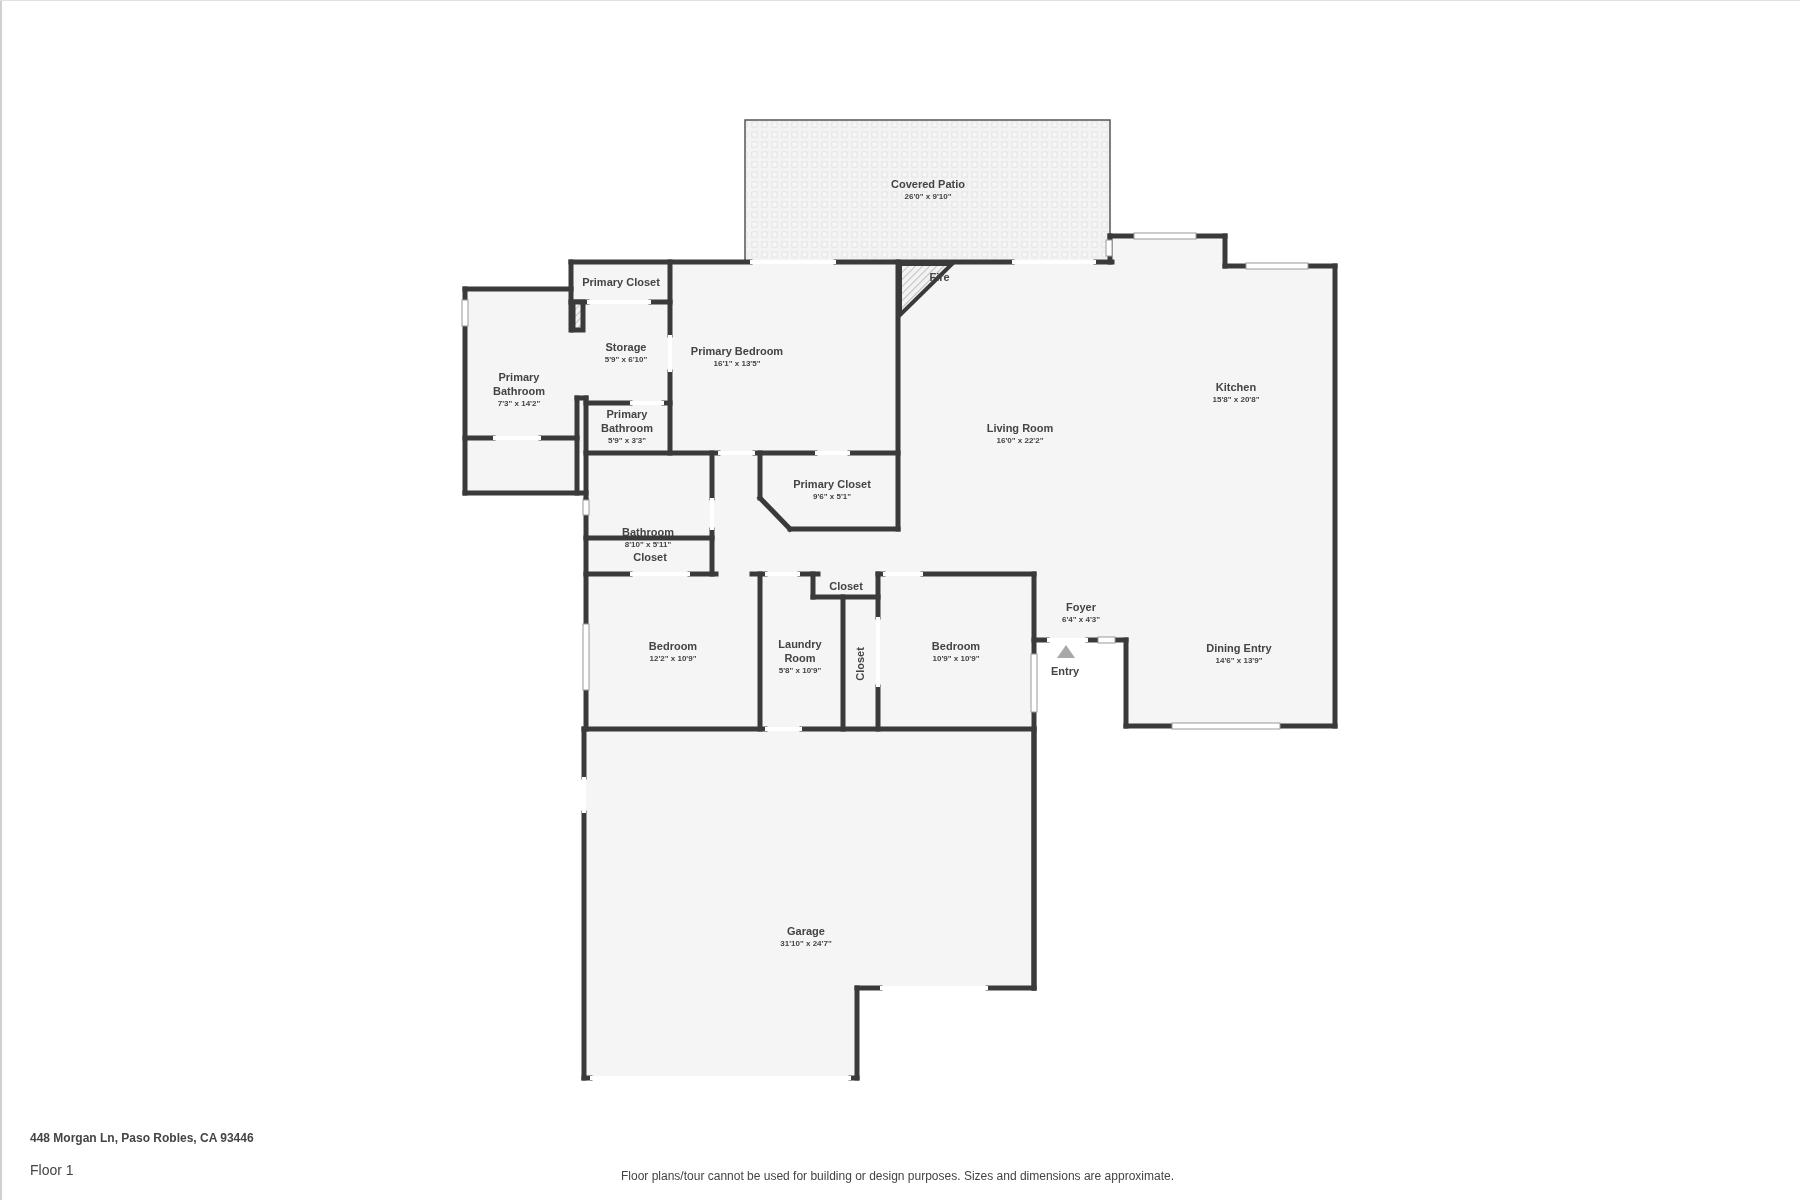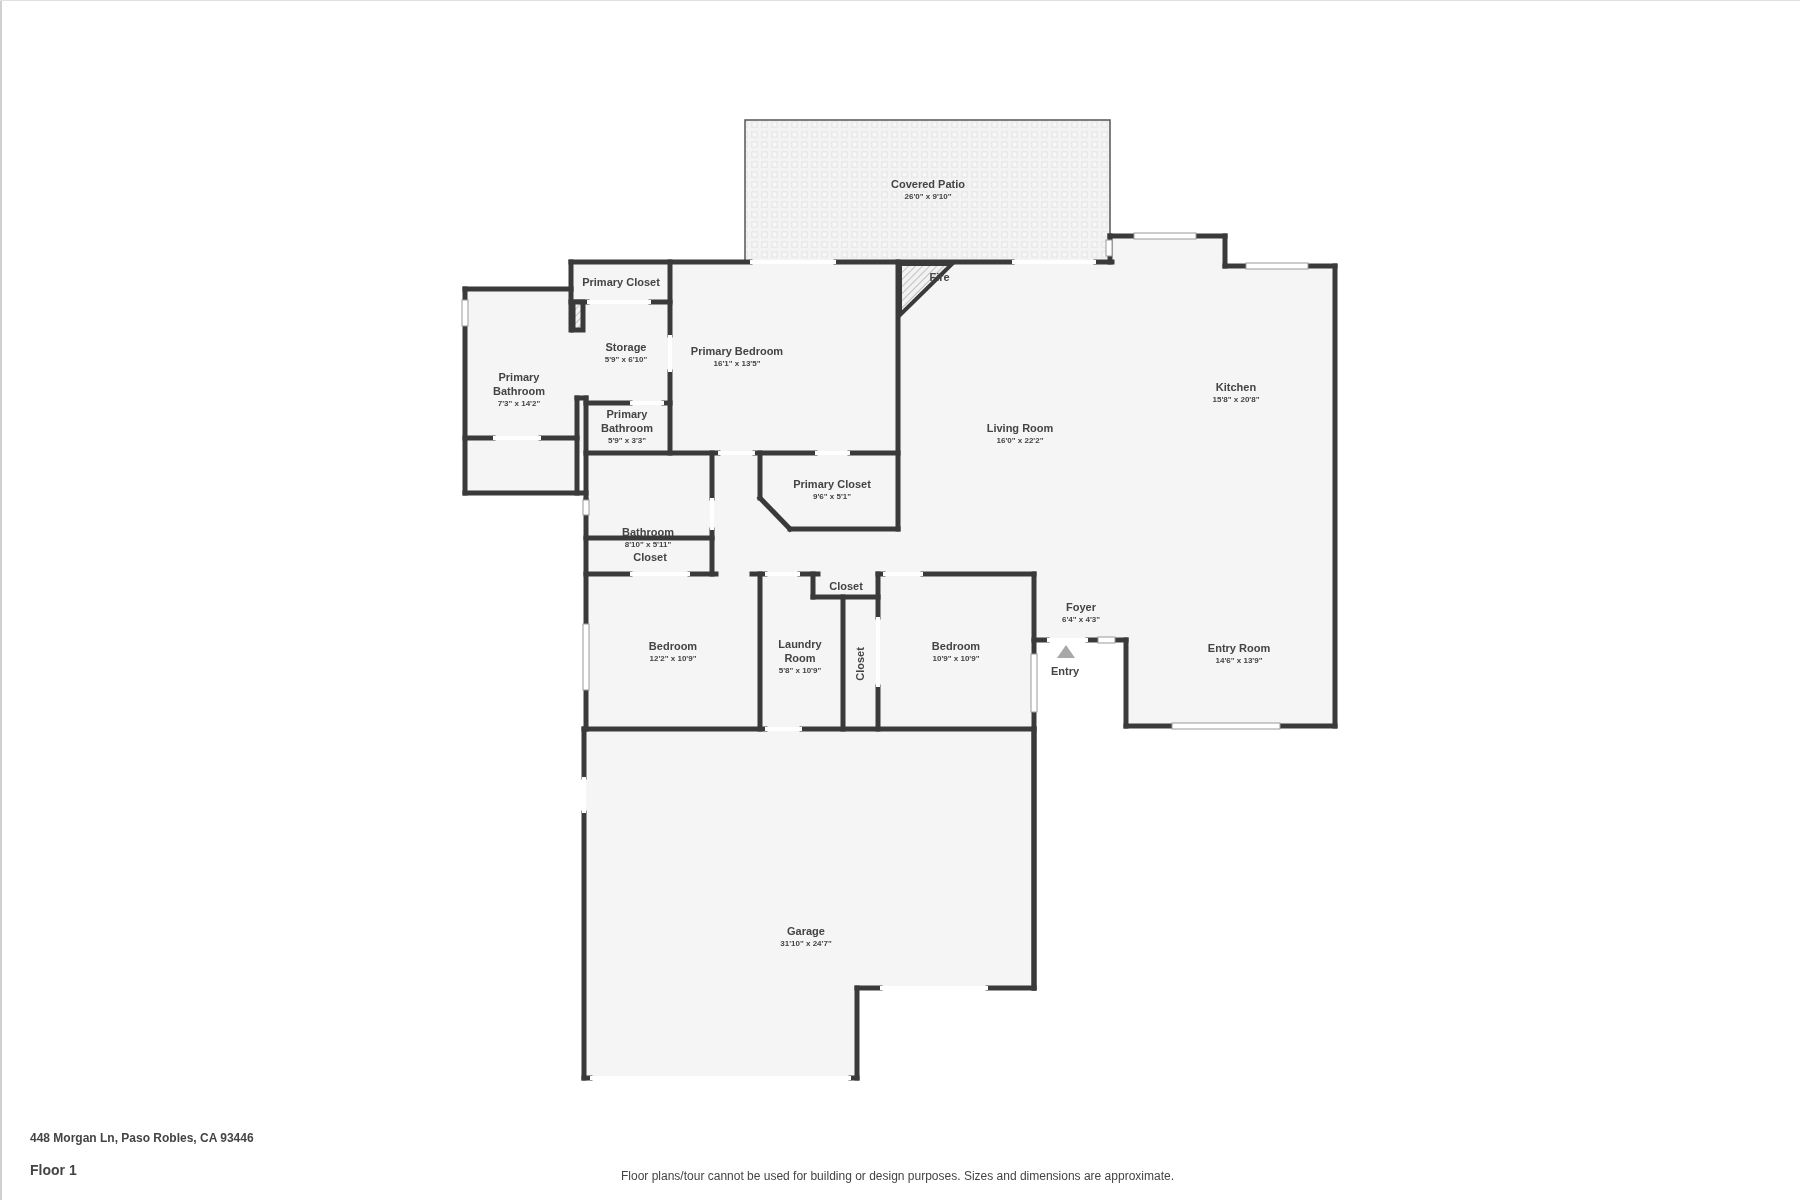--- a/index.html
+++ b/index.html
@@ -13,21 +13,21 @@
   .frame-top { position: absolute; left: 0; top: 0; width: 1800px; height: 1px; background: #e0e0e0; }
   svg.plan { position: absolute; left: 0; top: 0; }
   .room-label {
     position: absolute; text-align: center; transform: translate(-50%, -50%);
     white-space: nowrap; pointer-events: auto;
   }
   .room-name { font-weight: bold; font-size: 11px; color: #444; line-height: 14px; display: block; }
   .room-dim { font-size: 8px; color: #444; font-weight: bold; line-height: 11px; display: block; }
   .vertical { transform: translate(-50%, -50%) rotate(-90deg); }
   .address { position: absolute; left: 30px; top: 1131px; font-size: 12px; font-weight: bold; color: #444; }
-  .floor { position: absolute; left: 30px; top: 1162px; font-size: 14px; font-weight: bold; color: #444; }
+  .floor { position: absolute; left: 30px; top: 1162px; font-size: 14px; font-weight: normal; color: #444; }
   .disclaimer { position: absolute; left: 621px; top: 1169px; font-size: 12px; font-weight: normal; color: #444; }
   .entry-marker { position: absolute; left: 1057px; top: 645px; width: 0; height: 0;
     border-left: 9px solid transparent; border-right: 9px solid transparent; border-bottom: 13px solid #a8a8a8; }
 </style>
 </head>
 <body>
 
 <div class="frame-left"></div>
 <div class="frame-top"></div>
 
@@ -240,21 +240,21 @@
   <span class="room-dim">5'8" x 10'9"</span>
 </div>
 <div class="room-label vertical" style="left:860px; top:664px;">
   <span class="room-name">Closet</span>
 </div>
 <div class="room-label" style="left:956px; top:651px;">
   <span class="room-name">Bedroom</span>
   <span class="room-dim">10'9" x 10'9"</span>
 </div>
 <div class="room-label" style="left:1239px; top:653px;">
-  <span class="room-name">Entry Room</span>
+  <span class="room-name">Dining Entry</span>
   <span class="room-dim">14'6" x 13'9"</span>
 </div>
 <div class="entry-marker"></div>
 <div class="room-label" style="left:1065px; top:671px;">
   <span class="room-name">Entry</span>
 </div>
 <div class="room-label" style="left:794px; top:936px;margin-left:12px;">
   <span class="room-name">Garage</span>
   <span class="room-dim">31'10" x 24'7"</span>
 </div>

